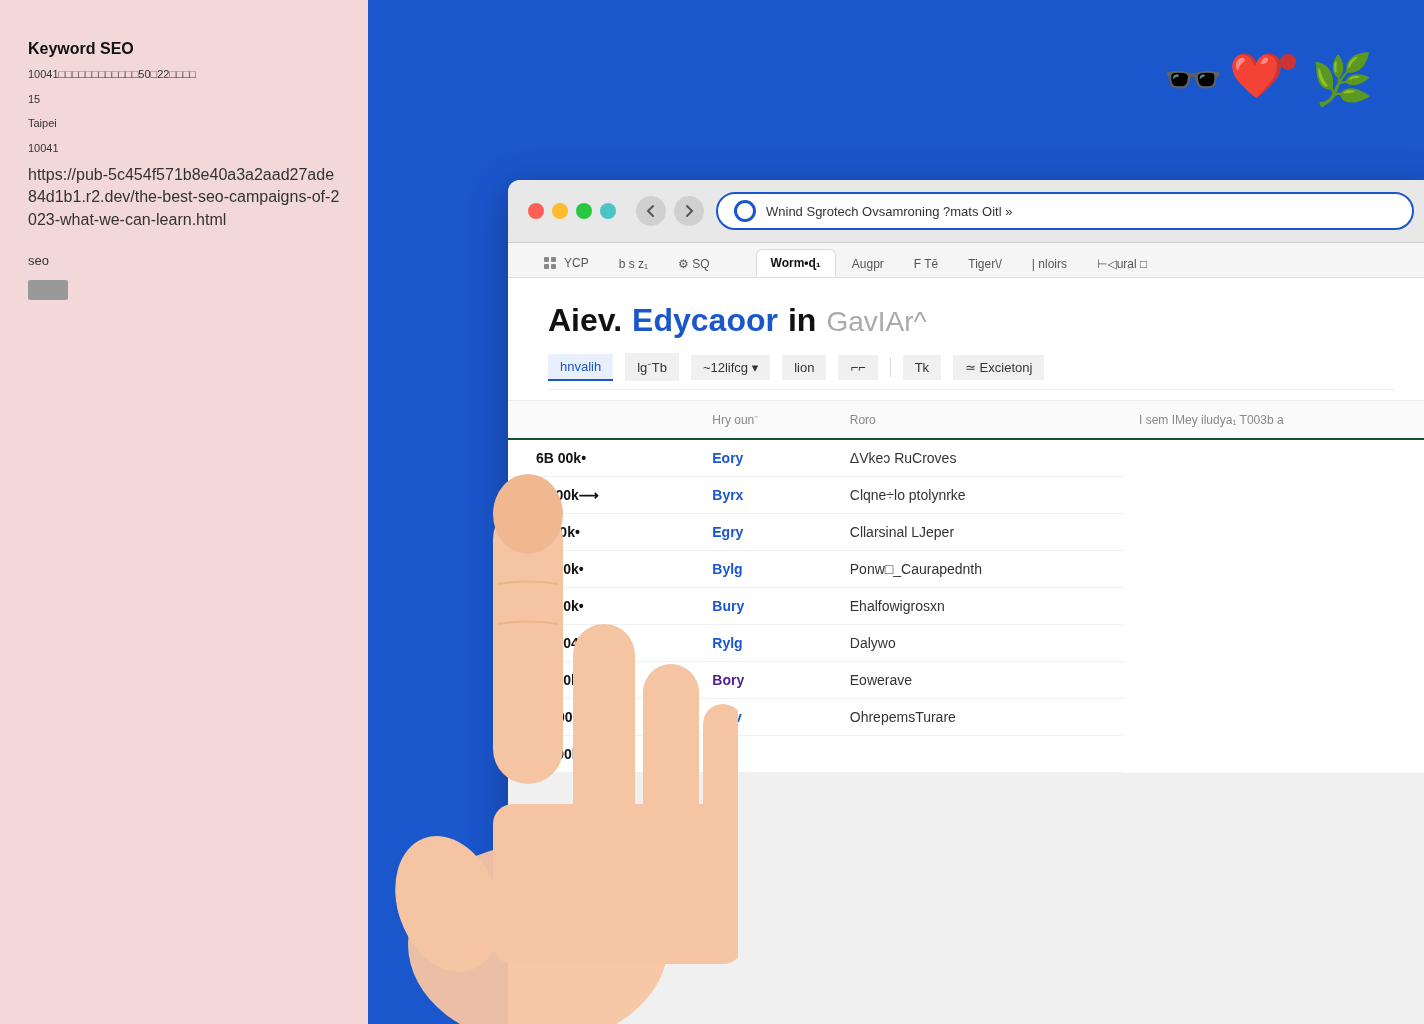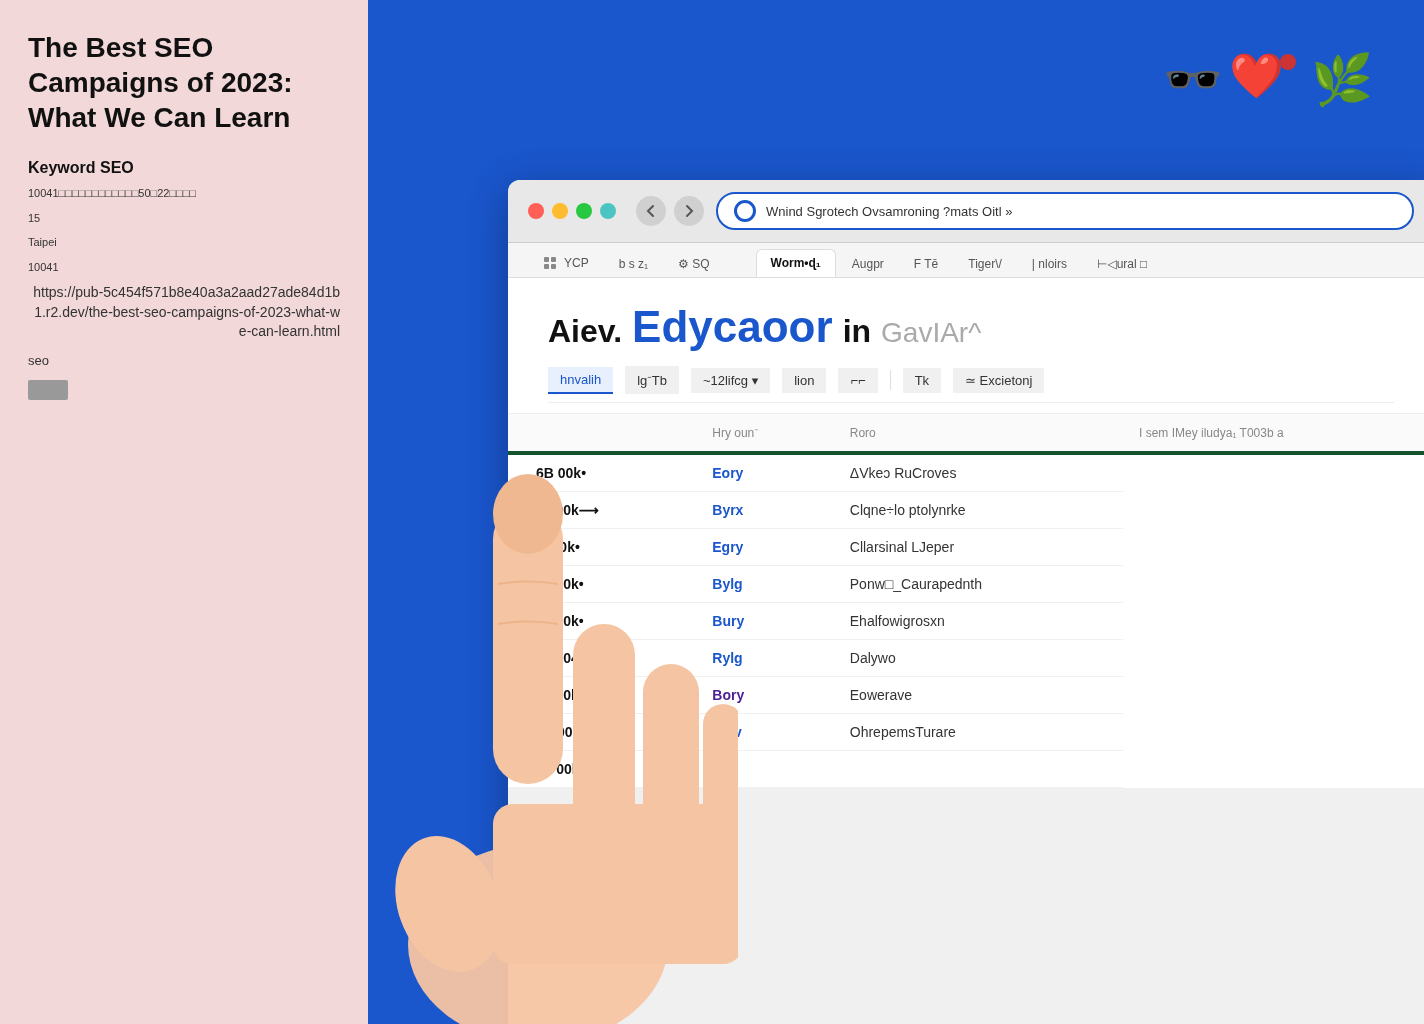--- a/index.html
+++ b/index.html
@@ -41,31 +41,30 @@
       margin-top: 10px;
     }
 
     .left-panel .meta-text {
       font-size: 11px;
       color: #333;
       line-height: 1.5;
     }
 
     .left-panel .url-text {
-      font-size: 14px;
+      font-size: 16px;
       color: #333;
       word-break: break-all;
       line-height: 1.4;
-      text-align: right;
     }
 
     .left-panel .tag {
       font-size: 13px;
       color: #333;
-      margin-top: 3px;
+      margin-top: 14px;
     }
 
     .left-panel .tag-box {
       width: 40px;
       height: 20px;
       background: #999;
       margin-top: 4px;
       border-radius: 2px;
     }
 
@@ -210,21 +209,21 @@
       margin-bottom: 6px;
     }
 
     .page-title-text {
       font-size: 32px;
       font-weight: 700;
       color: #111;
     }
 
     .page-title-blue {
-      font-size: 44px;
+      font-size: 32px;
       font-weight: 700;
       color: #1a56cc;
     }
 
     .page-title-sub {
       font-size: 28px;
       color: #aaa;
     }
 
     .toolbar-row {
@@ -265,21 +264,21 @@
       width: 100%;
       border-collapse: collapse;
     }
 
     .data-table th {
       padding: 10px 16px;
       text-align: left;
       font-size: 12px;
       color: #888;
       font-weight: 500;
-      border-bottom: 4px solid #14532d;
+      border-bottom: 2px solid #14532d;
       background: #fafafa;
     }
 
     .data-table td {
       padding: 10px 16px;
       font-size: 14px;
       color: #333;
       border-bottom: 1px solid #f0f0f0;
     }
 
@@ -319,21 +318,20 @@
     .deco-icon {
       font-size: 42px;
       line-height: 1;
     }
 
   </style>
 </head>
 <body>
 
 <div class="left-panel">
-  <h1 class="article-title">The Best SEO Campaigns of 2023: What We Can Learn</h1>
   <div class="keyword-label">Keyword SEO</div>
   <div class="meta-text">10041□□□□□□□□□□□□50□22□□□□</div>
   <div class="meta-text">15</div>
   <div class="meta-text">Taipei</div>
   <div class="meta-text">10041</div>
   <div class="url-text">https://pub-5c454f571b8e40a3a2aad27ade84d1b1.r2.dev/the-best-seo-campaigns-of-2023-what-we-can-learn.html</div>
   <div class="tag">seo</div>
   <div class="tag-box"></div>
 </div>
 

